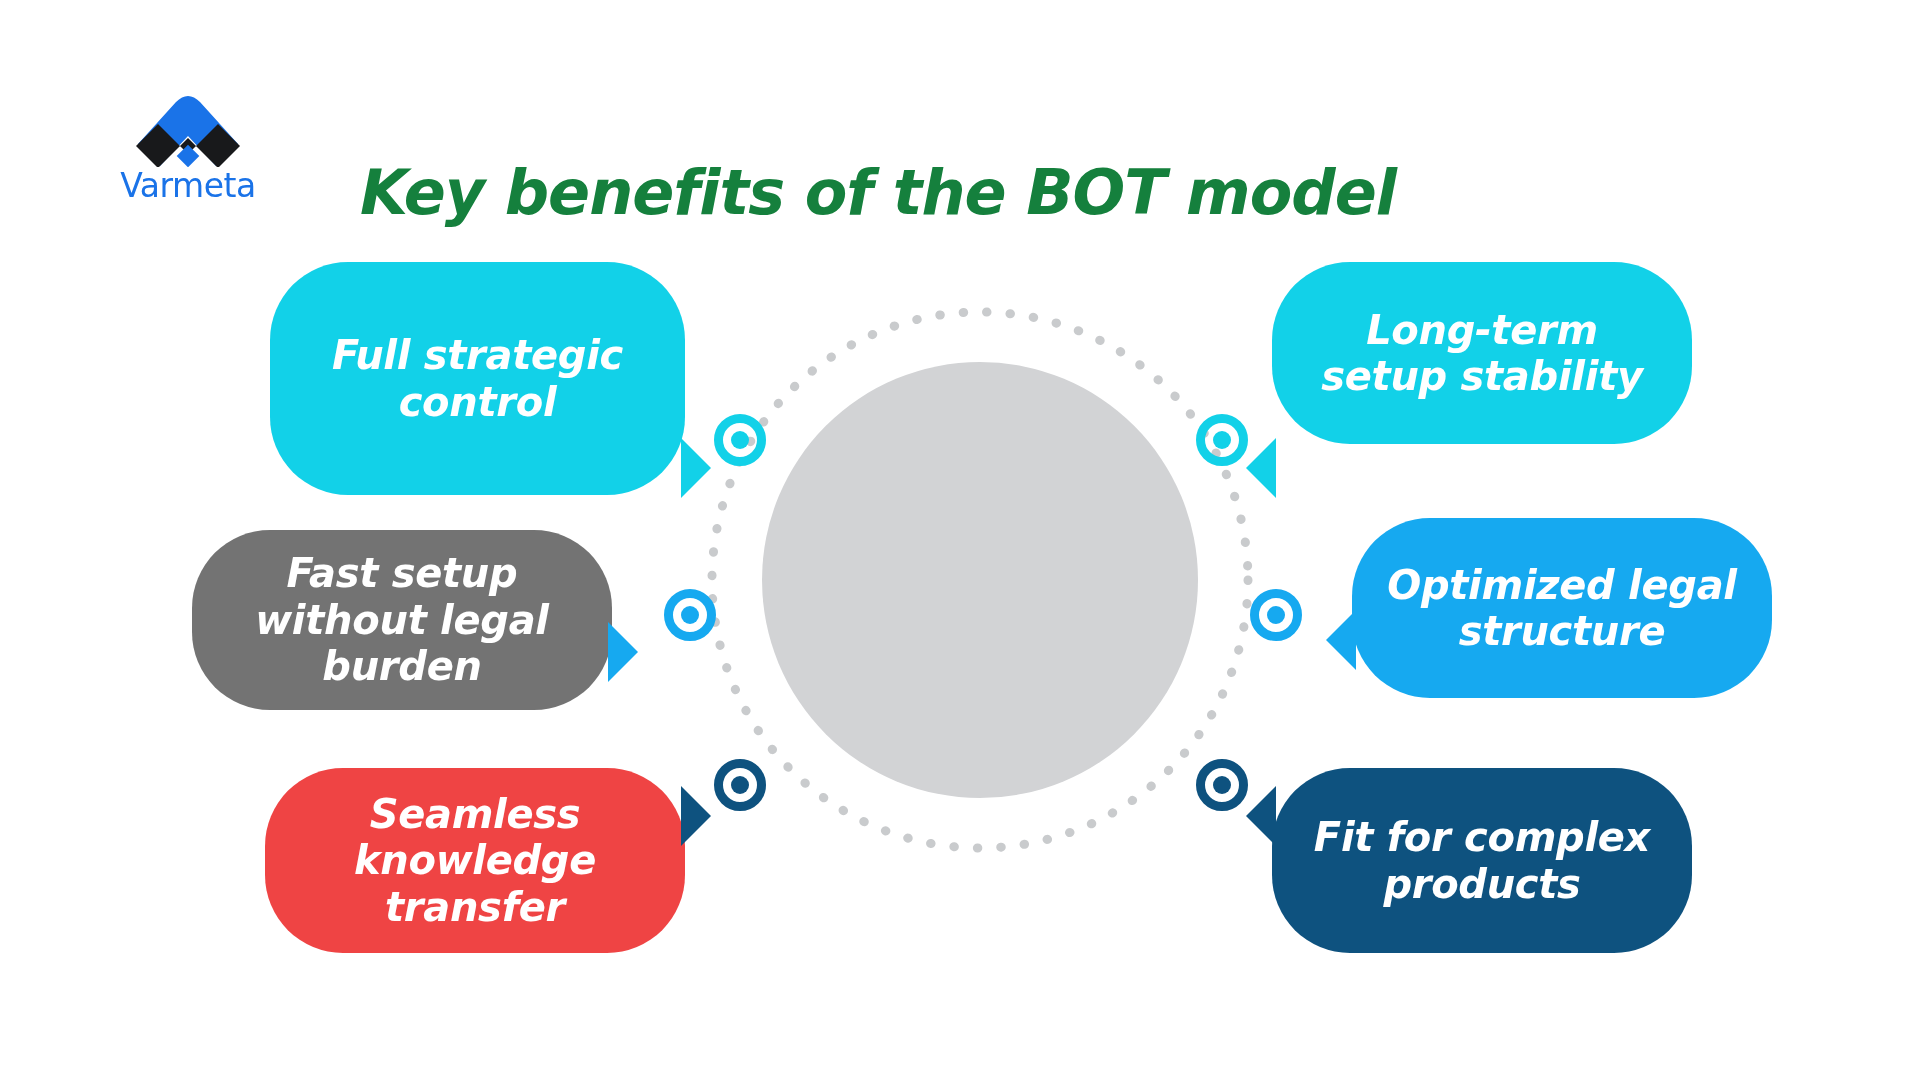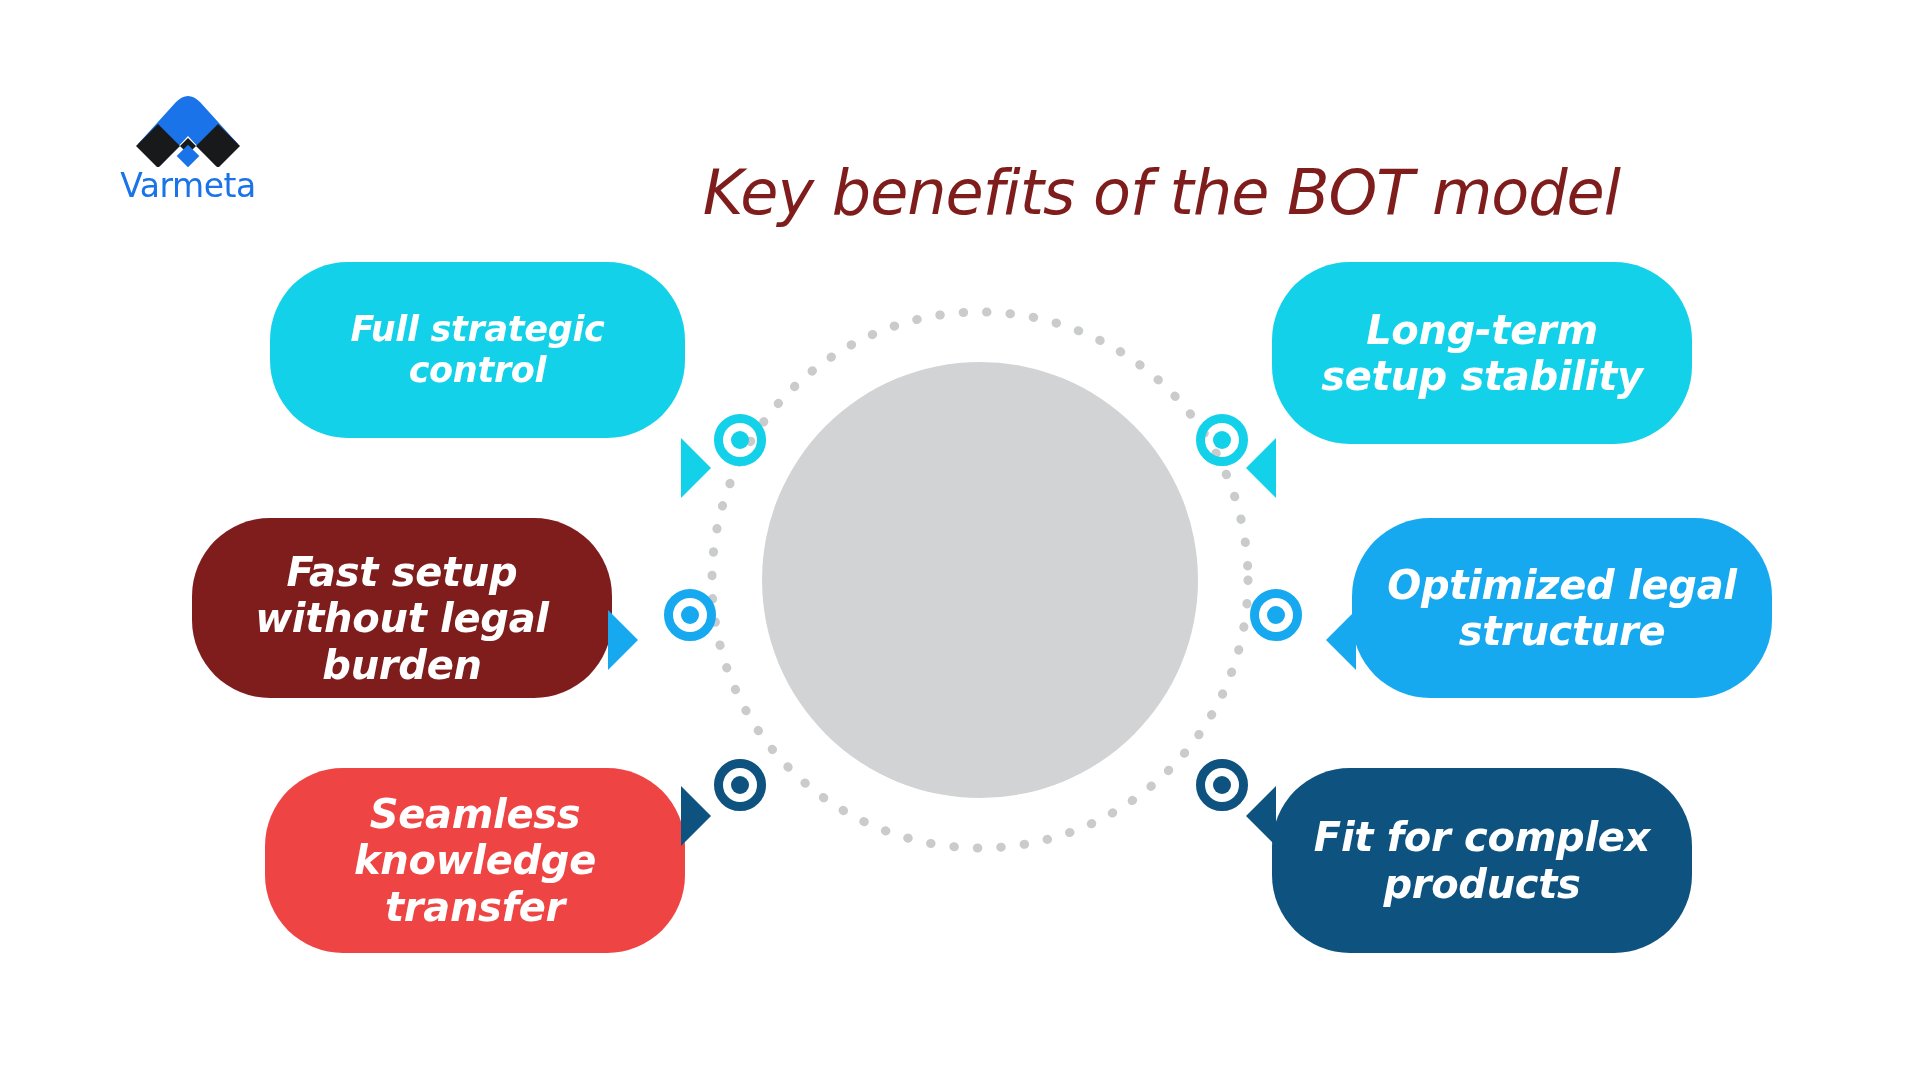--- a/index.html
+++ b/index.html
@@ -45,26 +45,26 @@
     color: #1A73E8;
     font-family: "DejaVu Sans", sans-serif;
   }
 
   
   #page-title {
     position: absolute;
     left: 360px;
     top: 118px;
     width: 1260px;
-    text-align: right;
+    text-align: left;
     font-size: 62px;
     line-height: 1.05;
-    font-weight: normal;
+    font-weight: bold;
     font-style: italic;
-    color: #7f1d1d;
+    color: #15803d;
     letter-spacing: -1px;
     font-family: "DejaVu Sans", sans-serif;
   }
 
   
   #center-stage {
     position: absolute;
     left: 700px;
     top: 300px;
     width: 560px;
@@ -161,28 +161,28 @@
   <h1 id="page-title">Key benefits of the BOT model</h1>
 
   <div id="center-stage">
     <svg id="dotted-ring" viewBox="0 0 560 560">
       <circle cx="280" cy="280" r="268" fill="none" stroke="#C9CBCD" stroke-width="9" stroke-linecap="round" stroke-dasharray="0.5 23"></circle>
     </svg>
     <div id="center-circle"></div>
   </div>
 
   <div id="bubbles-layer">
-      <div class="bubble left" style="left: 270px; top: 262px; width: 415px; height: 176px; background: rgb(18, 209, 232); font-size: 35px;">
+      <div class="bubble left" style="left: 270px; top: 262px; width: 415px; height: 233px; background: rgb(18, 209, 232); font-size: 40px;">
         <span>Full strategic control</span>
         <span class="tail" style="top: 176px; border-left: 30px solid rgb(18, 209, 232);"></span>
       </div>
       <div class="connector" style="left: 714px; top: 414px; border-color: rgb(18, 209, 232);">
         <span class="core" style="background: rgb(18, 209, 232);"></span>
       </div>
-      <div class="bubble left" style="left: 192px; top: 518px; width: 420px; height: 180px; background: #7f1d1d; font-size: 40px; align-items: flex-end;">
+      <div class="bubble left" style="left: 192px; top: 530px; width: 420px; height: 180px; background: #737373; font-size: 40px;">
         <span>Fast setup without legal burden</span>
         <span class="tail" style="top: 92px; border-left: 30px solid rgb(22, 169, 240);"></span>
       </div>
       <div class="connector" style="left: 664px; top: 589px; border-color: rgb(22, 169, 240);">
         <span class="core" style="background: rgb(22, 169, 240);"></span>
       </div>
       <div class="bubble left" style="left: 265px; top: 768px; width: 420px; height: 185px; background: #ef4444; font-size: 40px;">
         <span>Seamless knowledge transfer</span>
         <span class="tail" style="top: 18px; border-left: 30px solid rgb(14, 82, 127);"></span>
       </div>

